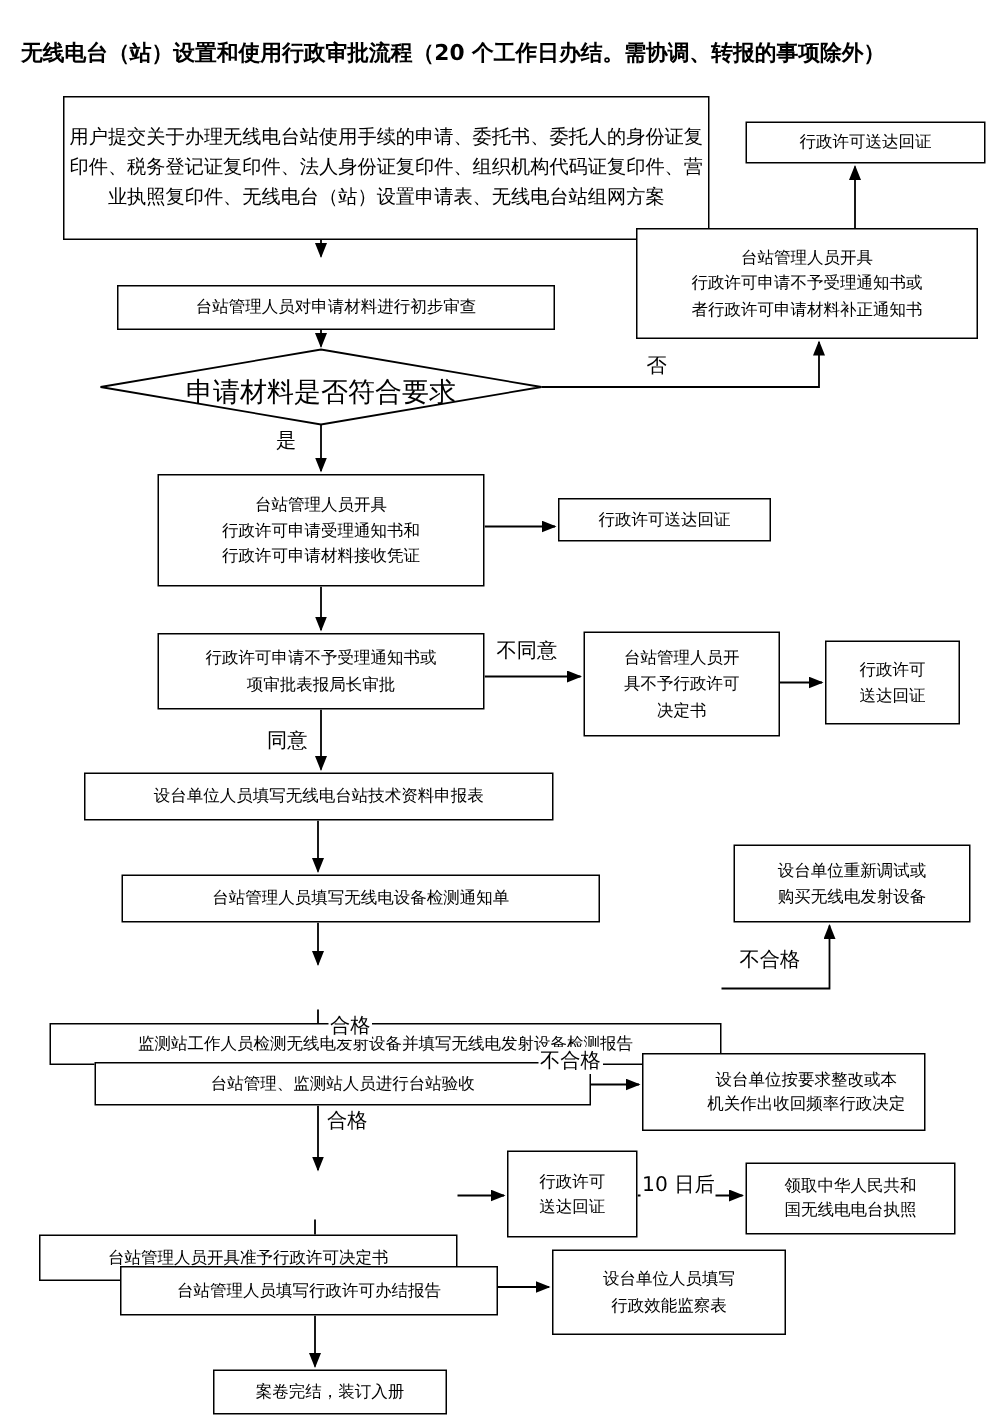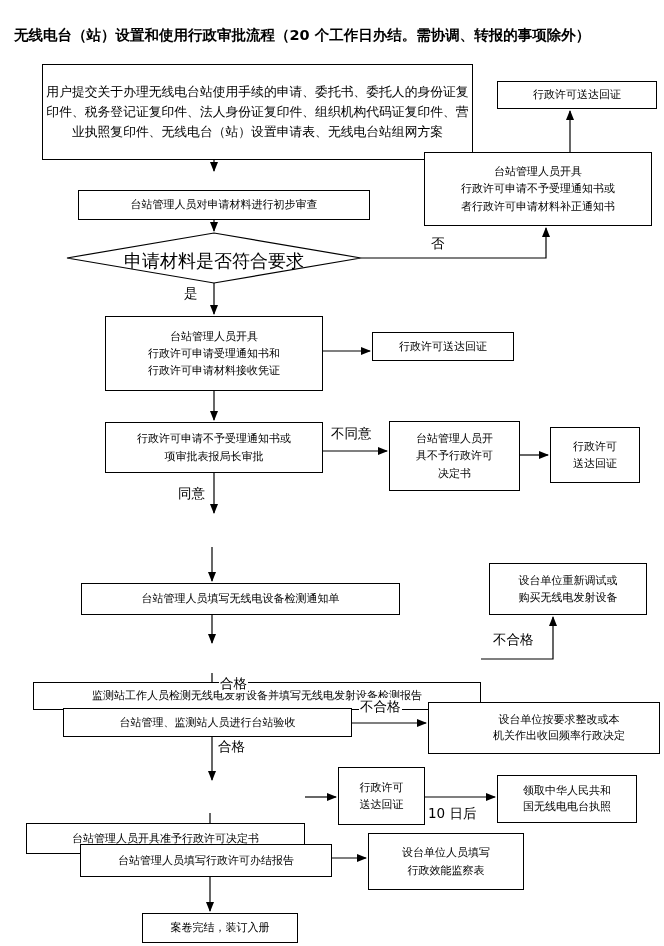--- a/index.html
+++ b/index.html
@@ -69,40 +69,41 @@
 行政许可申请受理通知书和
 行政许可申请材料接收凭证</div>
   <div class="node" style="left:372px;top:332px;width:142px;height:29px;">行政许可送达回证</div>
   <div class="node" style="left:105px;top:422px;width:218px;height:51px;">行政许可申请不予受理通知书或
 项审批表报局长审批</div>
   <div class="node" style="left:389px;top:421px;width:131px;height:70px;">台站管理人员开
 具不予行政许可
 决定书</div>
   <div class="node" style="left:550px;top:427px;width:90px;height:56px;">行政许可
 送达回证</div>
+  <div class="node" style="left:56px;top:515px;width:313px;height:32px;">设台单位人员填写无线电台站技术资料申报表</div>
   <div class="node" style="left:81px;top:583px;width:319px;height:32px;">台站管理人员填写无线电设备检测通知单</div>
   <div class="node" style="left:489px;top:563px;width:158px;height:52px;">设台单位重新调试或
 购买无线电发射设备</div>
   <div class="node" style="left:33px;top:645px;width:448px;height:28px;margin-top:37px;">监测站工作人员检测无线电发射设备并填写无线电发射设备检测报告</div>
-  <div class="node" style="left:63px;top:708px;width:289px;height:29px;">台站管理、监测站人员进行台站验收</div>
-  <div class="node tight" style="left:428px;top:702px;width:232px;height:52px;padding-left:32px;">设台单位按要求整改或本
+  <div class="node" style="left:63px;top:708px;width:331px;height:29px;">台站管理、监测站人员进行台站验收</div>
+  <div class="node tight" style="left:428px;top:702px;width:189px;height:52px;padding-left:32px;">设台单位按要求整改或本
 机关作出收回频率行政决定</div>
   <div class="node" style="left:26px;top:782px;width:279px;height:31px;margin-top:41px;">台站管理人员开具准予行政许可决定书</div>
   <div class="node" style="left:338px;top:767px;width:87px;height:58px;">行政许可
 送达回证</div>
   <div class="node tight" style="left:497px;top:775px;width:140px;height:48px;">领取中华人民共和
 国无线电电台执照</div>
   <div class="node" style="left:80px;top:844px;width:252px;height:33px;">台站管理人员填写行政许可办结报告</div>
   <div class="node" style="left:368px;top:833px;width:156px;height:57px;">设台单位人员填写
 行政效能监察表</div>
   <div class="node" style="left:128px;top:913px;width:156px;height:30px;margin-left:14px;">案卷完结，装订入册</div>
 
   <div class="lbl" style="left:430px;top:235px;">否</div>
   <div class="lbl" style="left:183px;top:285px;">是</div>
   <div class="lbl" style="left:330px;top:425px;">不同意</div>
   <div class="lbl" style="left:177px;top:485px;">同意</div>
   <div class="lbl" style="left:492px;top:631px;">不合格</div>
   <div class="lbl" style="left:219px;top:675px;">合格</div>
   <div class="lbl" style="left:359px;top:698px;">不合格</div>
   <div class="lbl" style="left:217px;top:738px;">合格</div>
-  <div class="lbl" style="left:427px;top:781px;margin-top:24px;">10 日后</div>
+  <div class="lbl" style="left:427px;top:781px;">10 日后</div>
 
 </div>
 
 </body></html>

